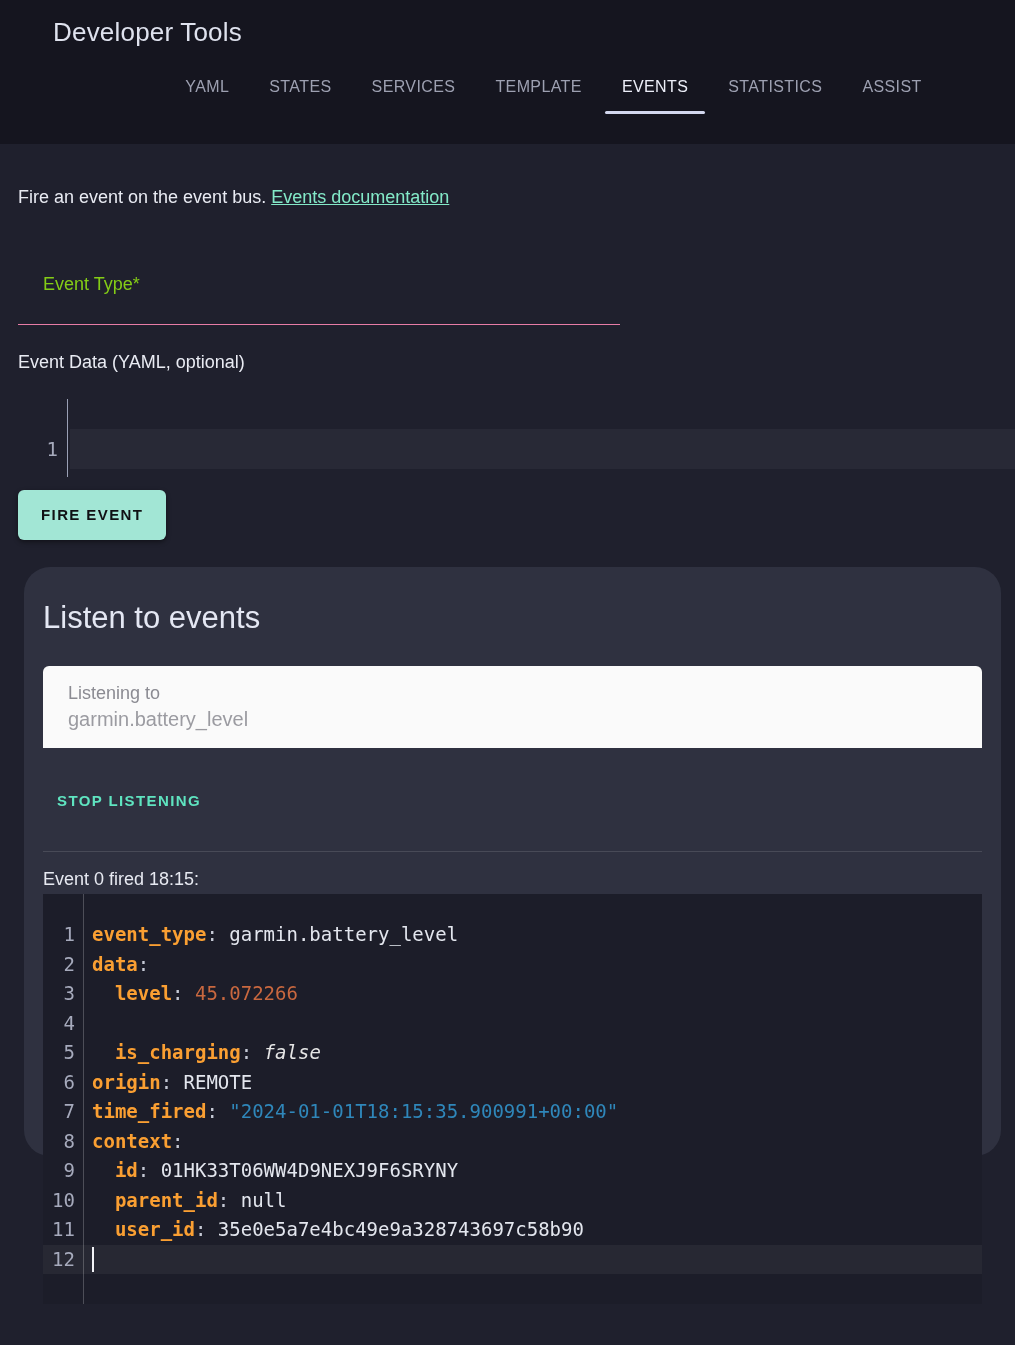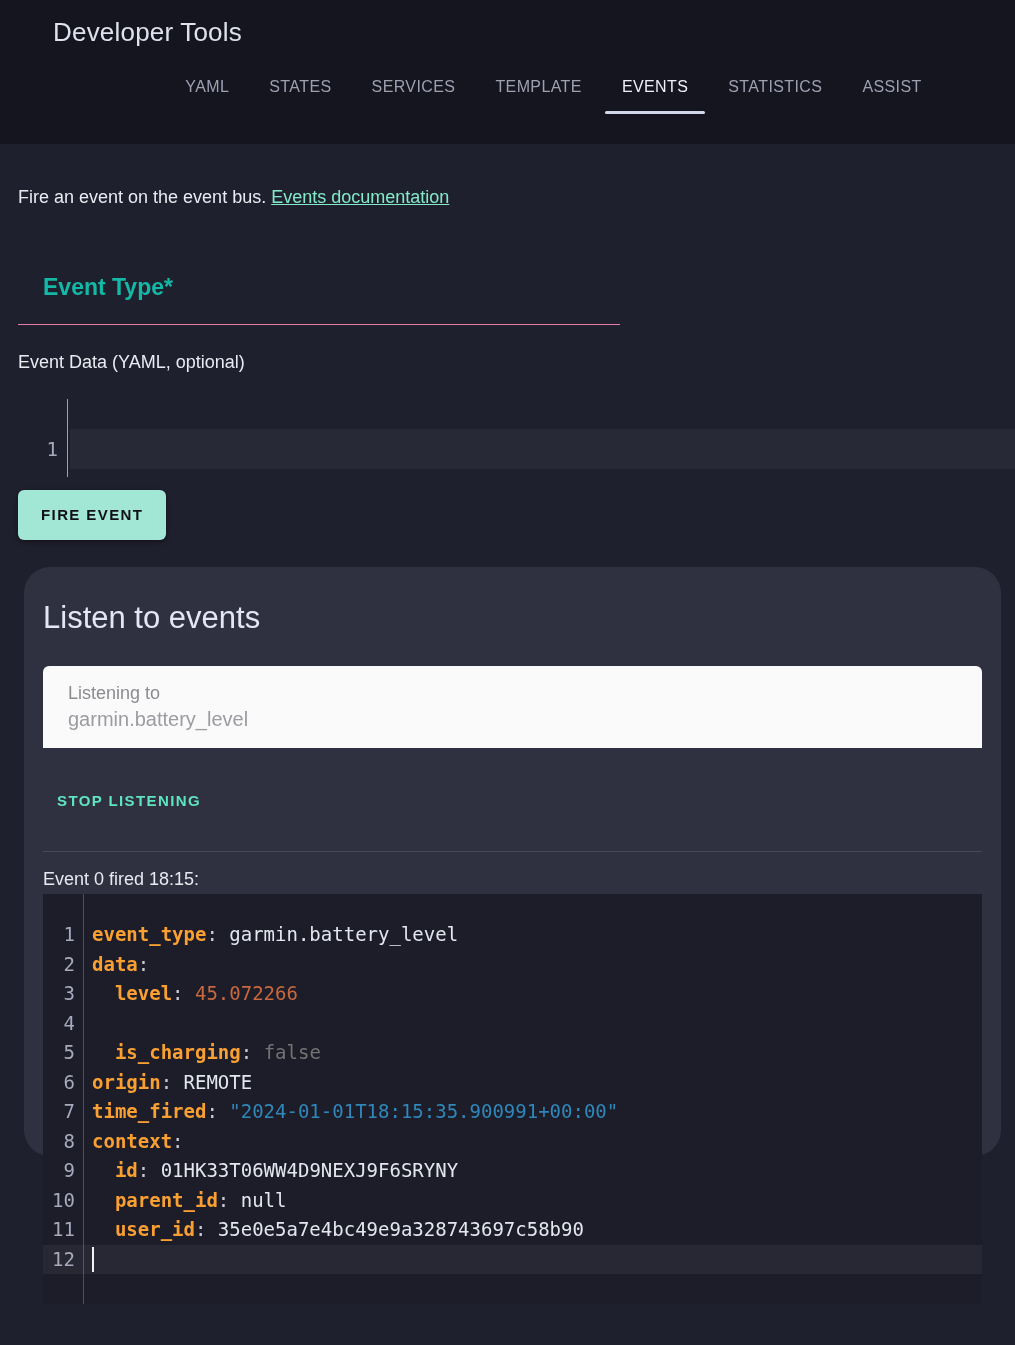--- a/index.html
+++ b/index.html
@@ -31,21 +31,21 @@
     height:3px; background:#d3d7ee; border-radius:2px;
   }
   
   .main { padding:0 18px; }
   .intro { padding-top:42px; font-size:18px; line-height:22px; color:#e9ebf3; }
   .doc-link { color:#83e9c8; text-decoration:underline; cursor:pointer; }
   .event-type-field {
     margin-top:44px; width:602px; height:73px;
     border-bottom:1.5px solid #e77ca6;
   }
-  .event-type-label { padding:22px 0 0 25px; font-size:23px; color:#14b8a6;font-weight:bold; }
+  .event-type-label { padding:22px 0 0 25px; font-size:18px; color:#84cc16; }
   .event-data-label { margin-top:27px; font-size:18px; color:#e9ebf3; }
   .yaml-editor {
     position:relative; margin-top:26px; margin-right:-18px; height:78px;
     font-family:"DejaVu Sans Mono", monospace;
   }
   .yaml-editor .gutter {
     position:absolute; left:0; top:0; bottom:0; width:50px;
     border-right:1.5px solid #9aa0b5;
   }
   .yaml-editor .gutter .ln {
@@ -95,21 +95,21 @@
   .code-row { display:flex; height:29.5px; line-height:29.5px; white-space:pre; }
   .code-row.active { background:rgba(255,255,255,0.05); }
   .code-row .ln {
     width:40px; flex:0 0 40px; text-align:right; padding-right:8px; color:#a6aabc;
   }
   .code-row .code-text { position:relative; padding-left:9px; color:#e3e6ee; }
   .tok-key { color:#fa9f32; font-weight:700; }
   .tok-colon { color:#c6cad6; }
   .tok-plain { color:#e3e6ee; }
   .tok-number { color:#c9683f; }
-  .tok-bool { color:#737373; }
+  .tok-bool { color:#e5e5e5;font-style:italic; }
   .tok-string { color:#2f87ba; }
   .cursor {
     position:absolute; left:9px; top:2px; width:2px; height:25px; background:#f2f3f7;
   }
 </style>
 </head>
 <body>
 
 <div class="app-header">
   <div class="app-title">Developer Tools</div>

